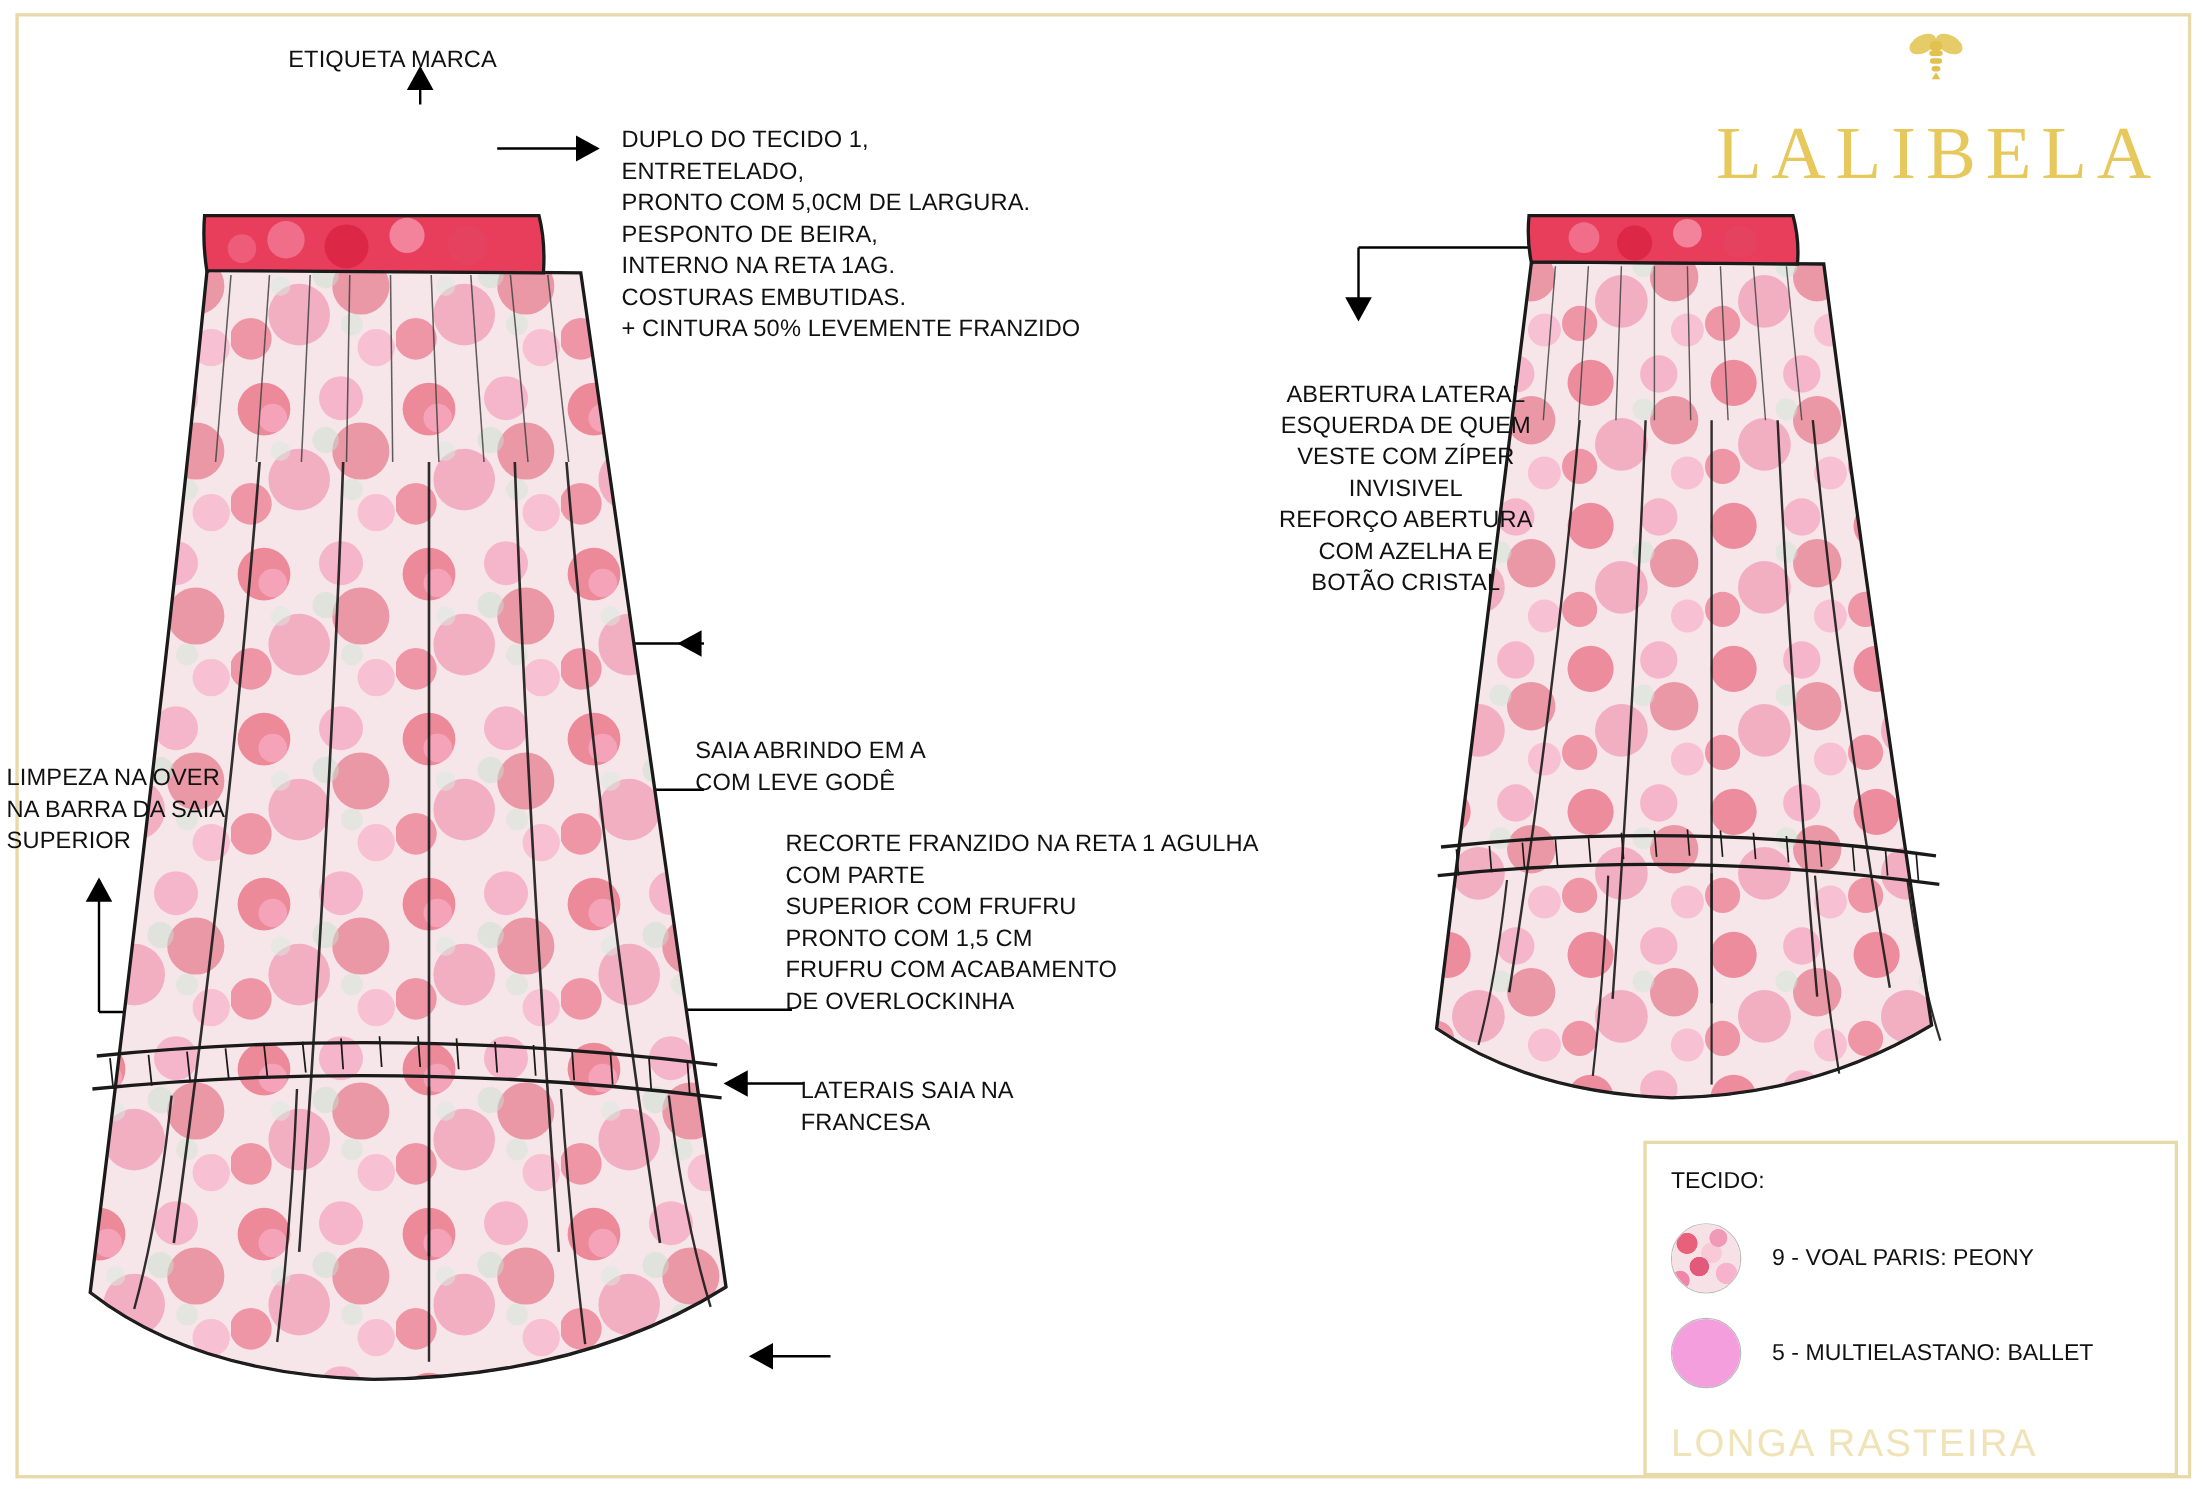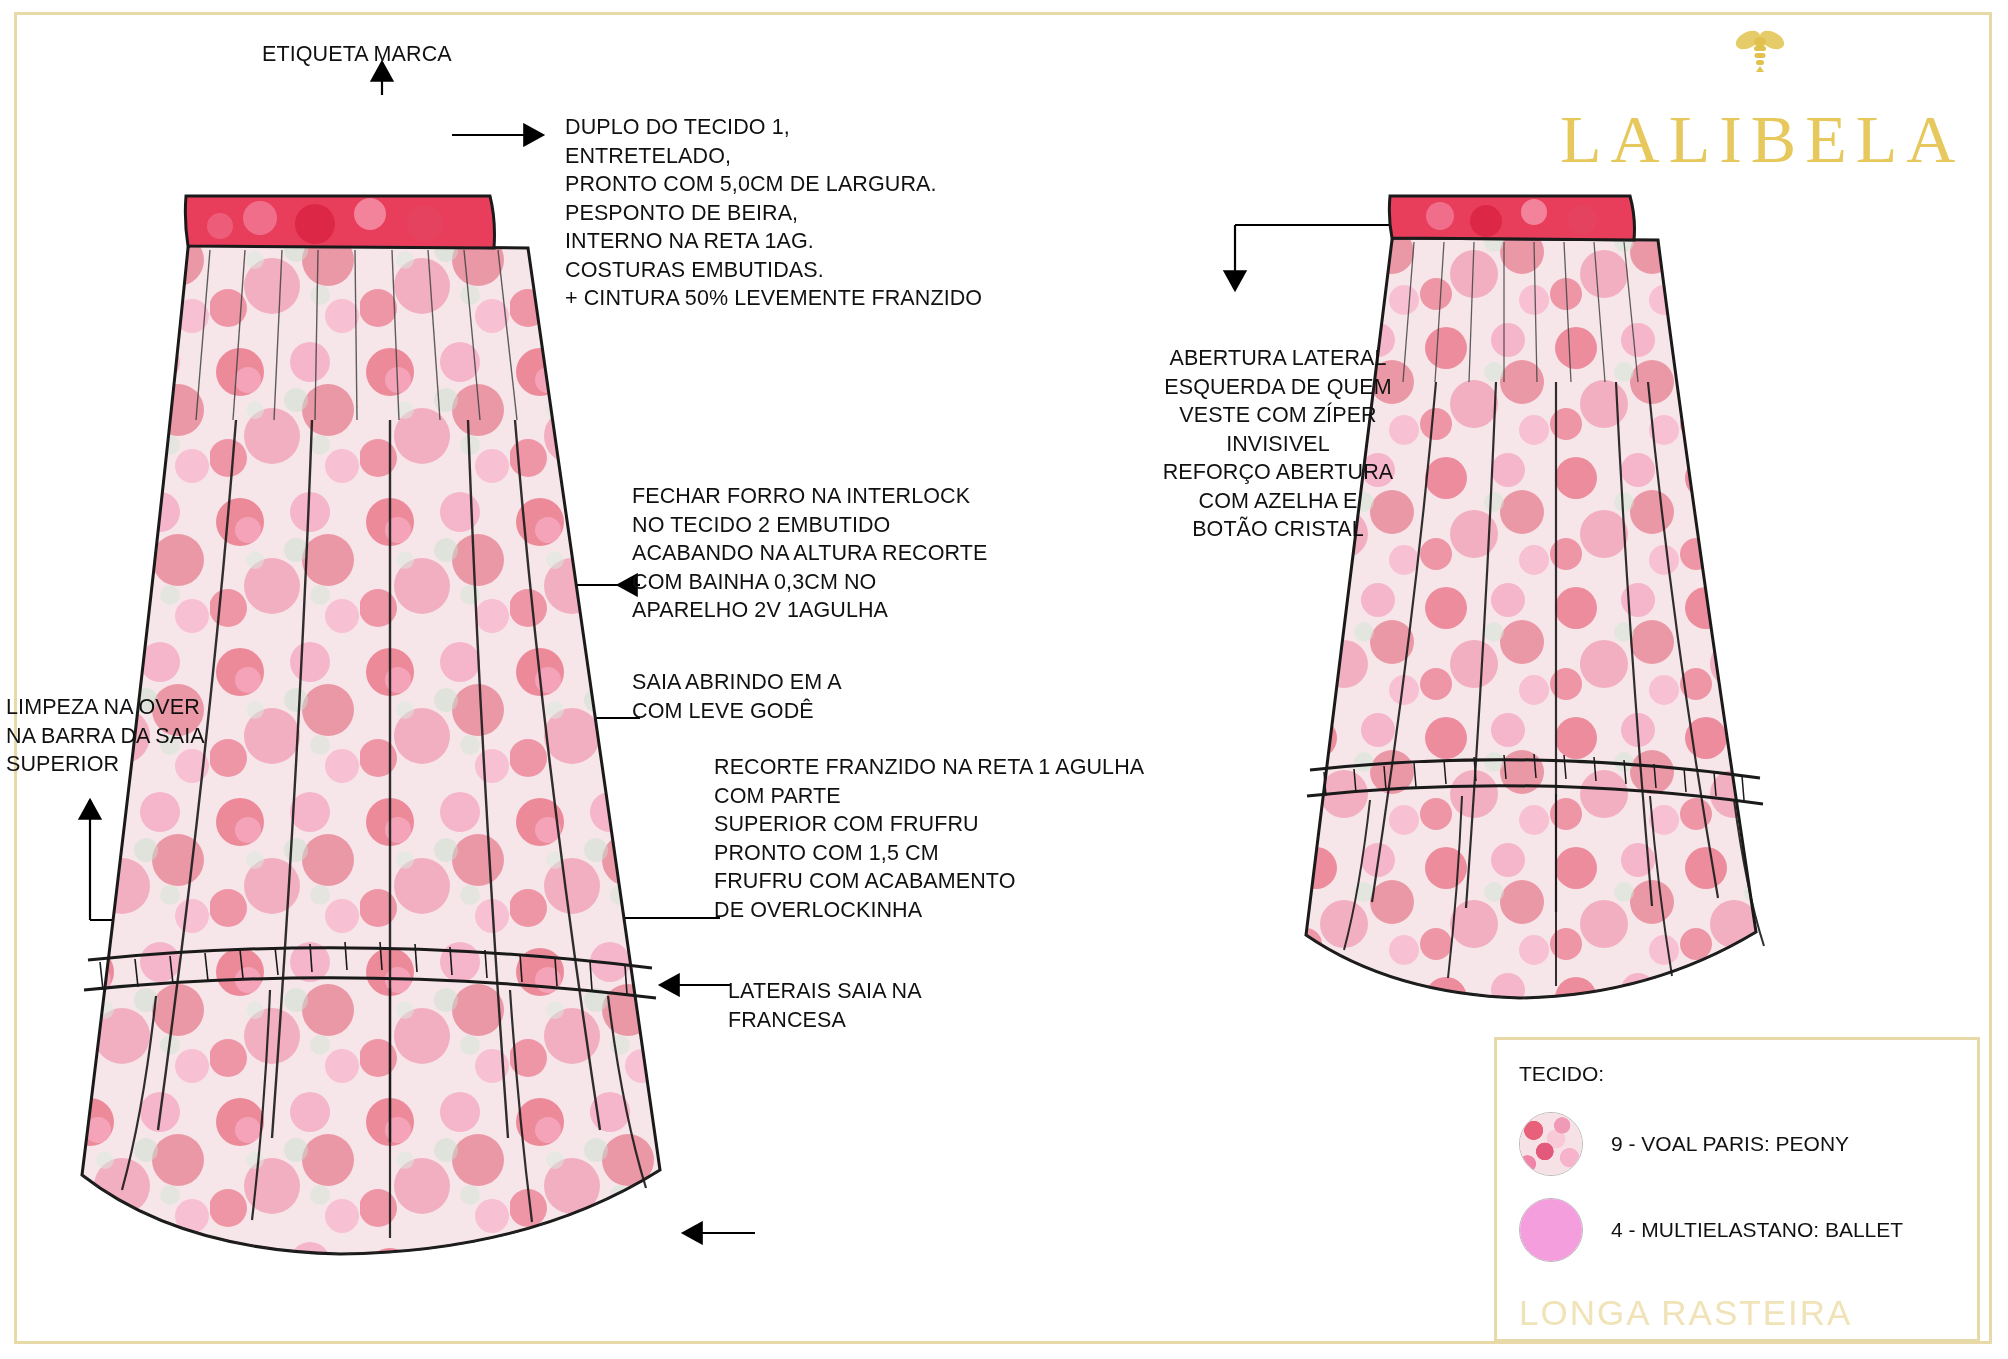--- a/index.html
+++ b/index.html
@@ -361,25 +361,20 @@
   <div class="note" style="left:262px; top:40px; width:320px;">ETIQUETA MARCA</div>
 
   <div class="note" style="left:565px; top:113px; width:580px;">DUPLO DO TECIDO 1,
 ENTRETELADO,
  PRONTO COM 5,0CM DE LARGURA.
 PESPONTO DE BEIRA,
 INTERNO NA RETA 1AG.
 COSTURAS EMBUTIDAS.
 +   CINTURA 50% LEVEMENTE FRANZIDO</div>
 
-  <div class="note" style="left:632px; top:482px; width:460px;">FECHAR FORRO NA INTERLOCK
-NO TECIDO 2 EMBUTIDO
-ACABANDO NA ALTURA RECORTE
-COM BAINHA 0,3CM NO
-APARELHO 2V 1AGULHA</div>
 
   <div class="note" style="left:632px; top:668px; width:360px;">SAIA ABRINDO EM A
 COM LEVE GODÊ</div>
 
   <div class="note" style="left:714px; top:753px; width:560px;">RECORTE  FRANZIDO NA RETA 1 AGULHA
 COM PARTE
 SUPERIOR COM FRUFRU
 PRONTO COM 1,5 CM
 FRUFRU COM ACABAMENTO
 DE OVERLOCKINHA</div>
@@ -407,19 +402,19 @@
       <div class="swatch">
         <div class="floral-fill"></div>
       </div>
       <div class="swatch-label">9 - VOAL PARIS:  PEONY</div>
     </div>
 
     <div class="legend-row r2">
       <div class="swatch">
         <div class="ballet-fill"></div>
       </div>
-      <div class="swatch-label">4 - MULTIELASTANO: BALLET</div>
+      <div class="swatch-label">5 - MULTIELASTANO: BALLET</div>
     </div>
 
     <div class="legend-footer">LONGA RASTEIRA</div>
   </div>
 
 </div>
 
 </body></html>

